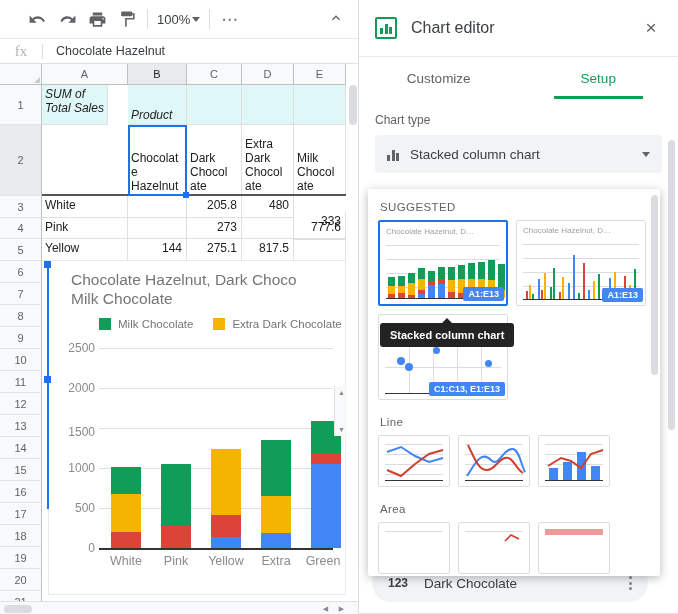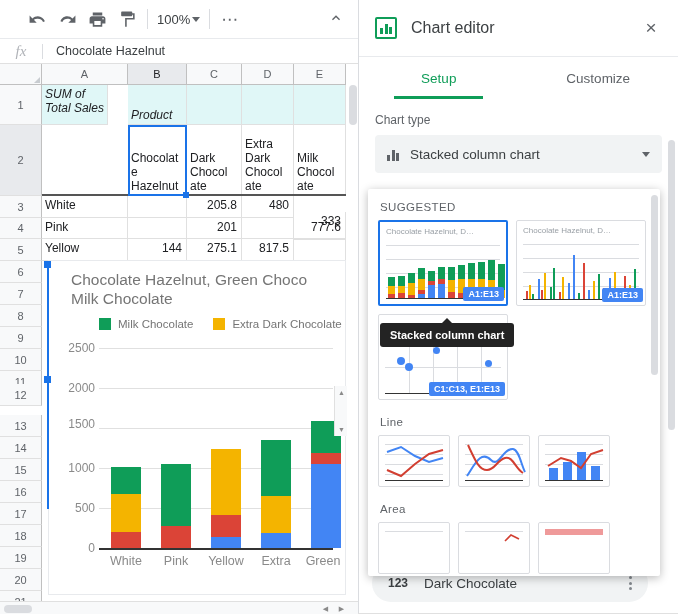--- a/index.html
+++ b/index.html
@@ -18,21 +18,21 @@
   .tb-icon { width: 30px; height: 30px; display: flex; align-items: center; justify-content: center; color: #5f6368; cursor: pointer; }
   .tb-sep { width: 1px; height: 20px; background: #dadce0; margin: 0 5px; }
   .zoom-box { display: flex; align-items: center; gap: 2px; padding: 0 4px; cursor: pointer; }
   .zoom-val { font-size: 13px; color: #3c4043; }
   .caret-dn { width: 0; height: 0; border-left: 4px solid transparent; border-right: 4px solid transparent; border-top: 5px solid #5f6368; }
   .tb-dots { font-size: 17px; color: #5f6368; letter-spacing: 1px; }
   .tb-collapse { position: absolute; right: 8px; top: 4px; width: 28px; height: 28px; display: flex; align-items: center; justify-content: center; cursor: pointer; }
 
   
   .fbar { position: absolute; left: 0; top: 38px; width: 358px; height: 26px; background: #fff; border-top: 1px solid #e8eaed; border-bottom: 1px solid #e0e0e0; display: flex; align-items: center; }
-  .fx { width: 42px; text-align: center; font-style: italic; font-family: "Liberation Serif", serif; font-size: 15px; color: #b0b3b8; }
+  .fx { width: 42px; text-align: center; font-family: "Liberation Serif", serif; font-size: 15px; color: #b0b3b8; }
   .fx-sep { width: 1px; height: 15px; background: #dadce0; }
   .fbar-val { padding-left: 13px; font-size: 12.5px; color: #3c4043; }
 
   
   .grid { position: absolute; left: 0; top: 64px; width: 358px; height: 550px; }
   .corner { position: absolute; left: 0; top: 0; width: 42px; height: 21px; background: #f8f9fa; border-right: 1px solid #c0c0c0; border-bottom: 1px solid #c0c0c0; }
   .corner:after { content: ""; position: absolute; right: 1px; bottom: 1px; width: 0; height: 0; border-left: 6px solid transparent; border-bottom: 6px solid #c8ccd0; }
   .colhdr { position: absolute; top: 0; height: 21px; background: #f8f9fa; border-right: 1px solid #c0c0c0; border-bottom: 1px solid #c0c0c0;
             font-size: 11px; color: #5f6368; display: flex; align-items: center; justify-content: center; cursor: pointer; }
   .colhdr.sel { background: #e8eaed; color: #202124; }
@@ -181,21 +181,21 @@
       <div class="rowhdr sel" style="top:61px;height:71px">2</div>
       <div class="rowhdr" style="top:132px;height:22px">3</div>
       <div class="rowhdr" style="top:154px;height:21px">4</div>
       <div class="rowhdr" style="top:175px;height:22px">5</div>
       <div class="rowhdr" style="top:197px;height:22px">6</div>
       <div class="rowhdr" style="top:219px;height:22px">7</div>
       <div class="rowhdr" style="top:241px;height:22px">8</div>
       <div class="rowhdr" style="top:263px;height:22px">9</div>
       <div class="rowhdr" style="top:285px;height:22px">10</div>
       <div class="rowhdr" style="top:307px;height:22px">11</div>
-      <div class="rowhdr" style="top:320px;height:22px">12</div>
+      <div class="rowhdr" style="top:329px;height:22px">12</div>
       <div class="rowhdr" style="top:351px;height:22px">13</div>
       <div class="rowhdr" style="top:373px;height:22px">14</div>
       <div class="rowhdr" style="top:395px;height:22px">15</div>
       <div class="rowhdr" style="top:417px;height:22px">16</div>
       <div class="rowhdr" style="top:439px;height:22px">17</div>
       <div class="rowhdr" style="top:461px;height:22px">18</div>
       <div class="rowhdr" style="top:483px;height:22px">19</div>
       <div class="rowhdr" style="top:505px;height:22px">20</div>
       <div class="rowhdr" style="top:527px;height:22px">21</div>
 
@@ -222,57 +222,57 @@
       <div class="hdr-thick" style="left:42px;top:130px;width:304px"></div>
 
       <div class="cell" style="left:42px;top:132px;width:86px;height:22px">White</div>
       <div class="cell num" style="left:128px;top:132px;width:59px;height:22px"></div>
       <div class="cell num" style="left:187px;top:132px;width:55px;height:22px">205.8</div>
       <div class="cell num" style="left:242px;top:132px;width:52px;height:22px">480</div>
       <div class="cell num" style="left:294px;top:148px;width:52px;height:28px">333</div>
 
       <div class="cell" style="left:42px;top:154px;width:86px;height:21px">Pink</div>
       <div class="cell num" style="left:128px;top:154px;width:59px;height:21px"></div>
-      <div class="cell num" style="left:187px;top:154px;width:55px;height:21px">201</div>
+      <div class="cell num" style="left:187px;top:154px;width:55px;height:21px">273</div>
       <div class="cell num" style="left:242px;top:154px;width:52px;height:21px"></div>
       <div class="cell num" style="left:294px;top:154px;width:52px;height:21px">777.6</div>
 
       <div class="cell" style="left:42px;top:175px;width:86px;height:22px">Yellow</div>
       <div class="cell num" style="left:128px;top:175px;width:59px;height:22px">144</div>
       <div class="cell num" style="left:187px;top:175px;width:55px;height:22px">275.1</div>
       <div class="cell num" style="left:242px;top:175px;width:52px;height:22px">817.5</div>
       <div class="cell num" style="left:294px;top:175px;width:52px;height:22px"></div>
 
       <div class="cell" style="left:42px;top:197px;width:304px;height:352px;border-right:none"></div>
 
       <div class="selbox" style="left:128px;top:61px;width:59px;height:71px"></div>
 
       <div class="chartobj" style="left:48px;top:196px;width:298px;height:335px">
-        <div class="ch-title" style="white-space:pre-line">Chocolate Hazelnut, Green Choco
+        <div class="ch-title" style="white-space:pre-line">Chocolate Hazelnut, Dark Choco
 Milk Chocolate</div>
         <div class="ch-legend">
           <span class="lg">
             <span class="sw" style="background:#0F9D58"></span>
             <span>Milk Chocolate</span>
           </span>
           <span class="lg">
             <span class="sw" style="background:#F4B400"></span>
             <span>Extra Dark Chocolate</span>
           </span>
         </div>
         <div class="plot" style="height:248px">
 
           <div class="gl" style="top:12px"></div>
           <div class="gl" style="top:52px"></div>
           <div class="gl" style="top:92px"></div>
           <div class="gl" style="top:132px"></div>
           <div class="gl" style="top:172px"></div>
           <div class="ytick" style="top:12px">2500</div>
           <div class="ytick" style="top:52px">2000</div>
-          <div class="ytick" style="top:88px">1500</div>
+          <div class="ytick" style="top:96px">1500</div>
           <div class="ytick" style="top:132px">1000</div>
           <div class="ytick" style="top:172px">500</div>
           <div class="ytick" style="top:212px">0</div>
           <div class="axis" style="top:212px"></div>
 
           <div class="bar" style="left:62px;top:131px;height:81px">
             <div class="seg" style="bottom:0;height:16.4px;background:#DB4437"></div>
             <div class="seg" style="bottom:16.4px;height:38px;background:#F4B400"></div>
             <div class="seg" style="bottom:54.4px;height:26.6px;background:#0F9D58"></div>
           </div>
@@ -334,22 +334,22 @@
       <div class="ed-ico">
         <i style="height:6px"></i>
           <i style="height:10px"></i>
           <i style="height:7px"></i>
       </div>
       <div class="ed-title">Chart editor</div>
       <div class="ed-close">×</div>
     </div>
 
     <div class="tabs">
+      <div class="tab">Customize</div>
       <div class="tab on">Setup</div>
-      <div class="tab">Customize</div>
     </div>
 
     <div class="ed-body">
       <div class="lbl">Chart type</div>
       <div class="select">
         <span class="sel-ico">
           <i style="height:6px"></i>
             <i style="height:11px"></i>
             <i style="height:8px"></i>
         </span>

